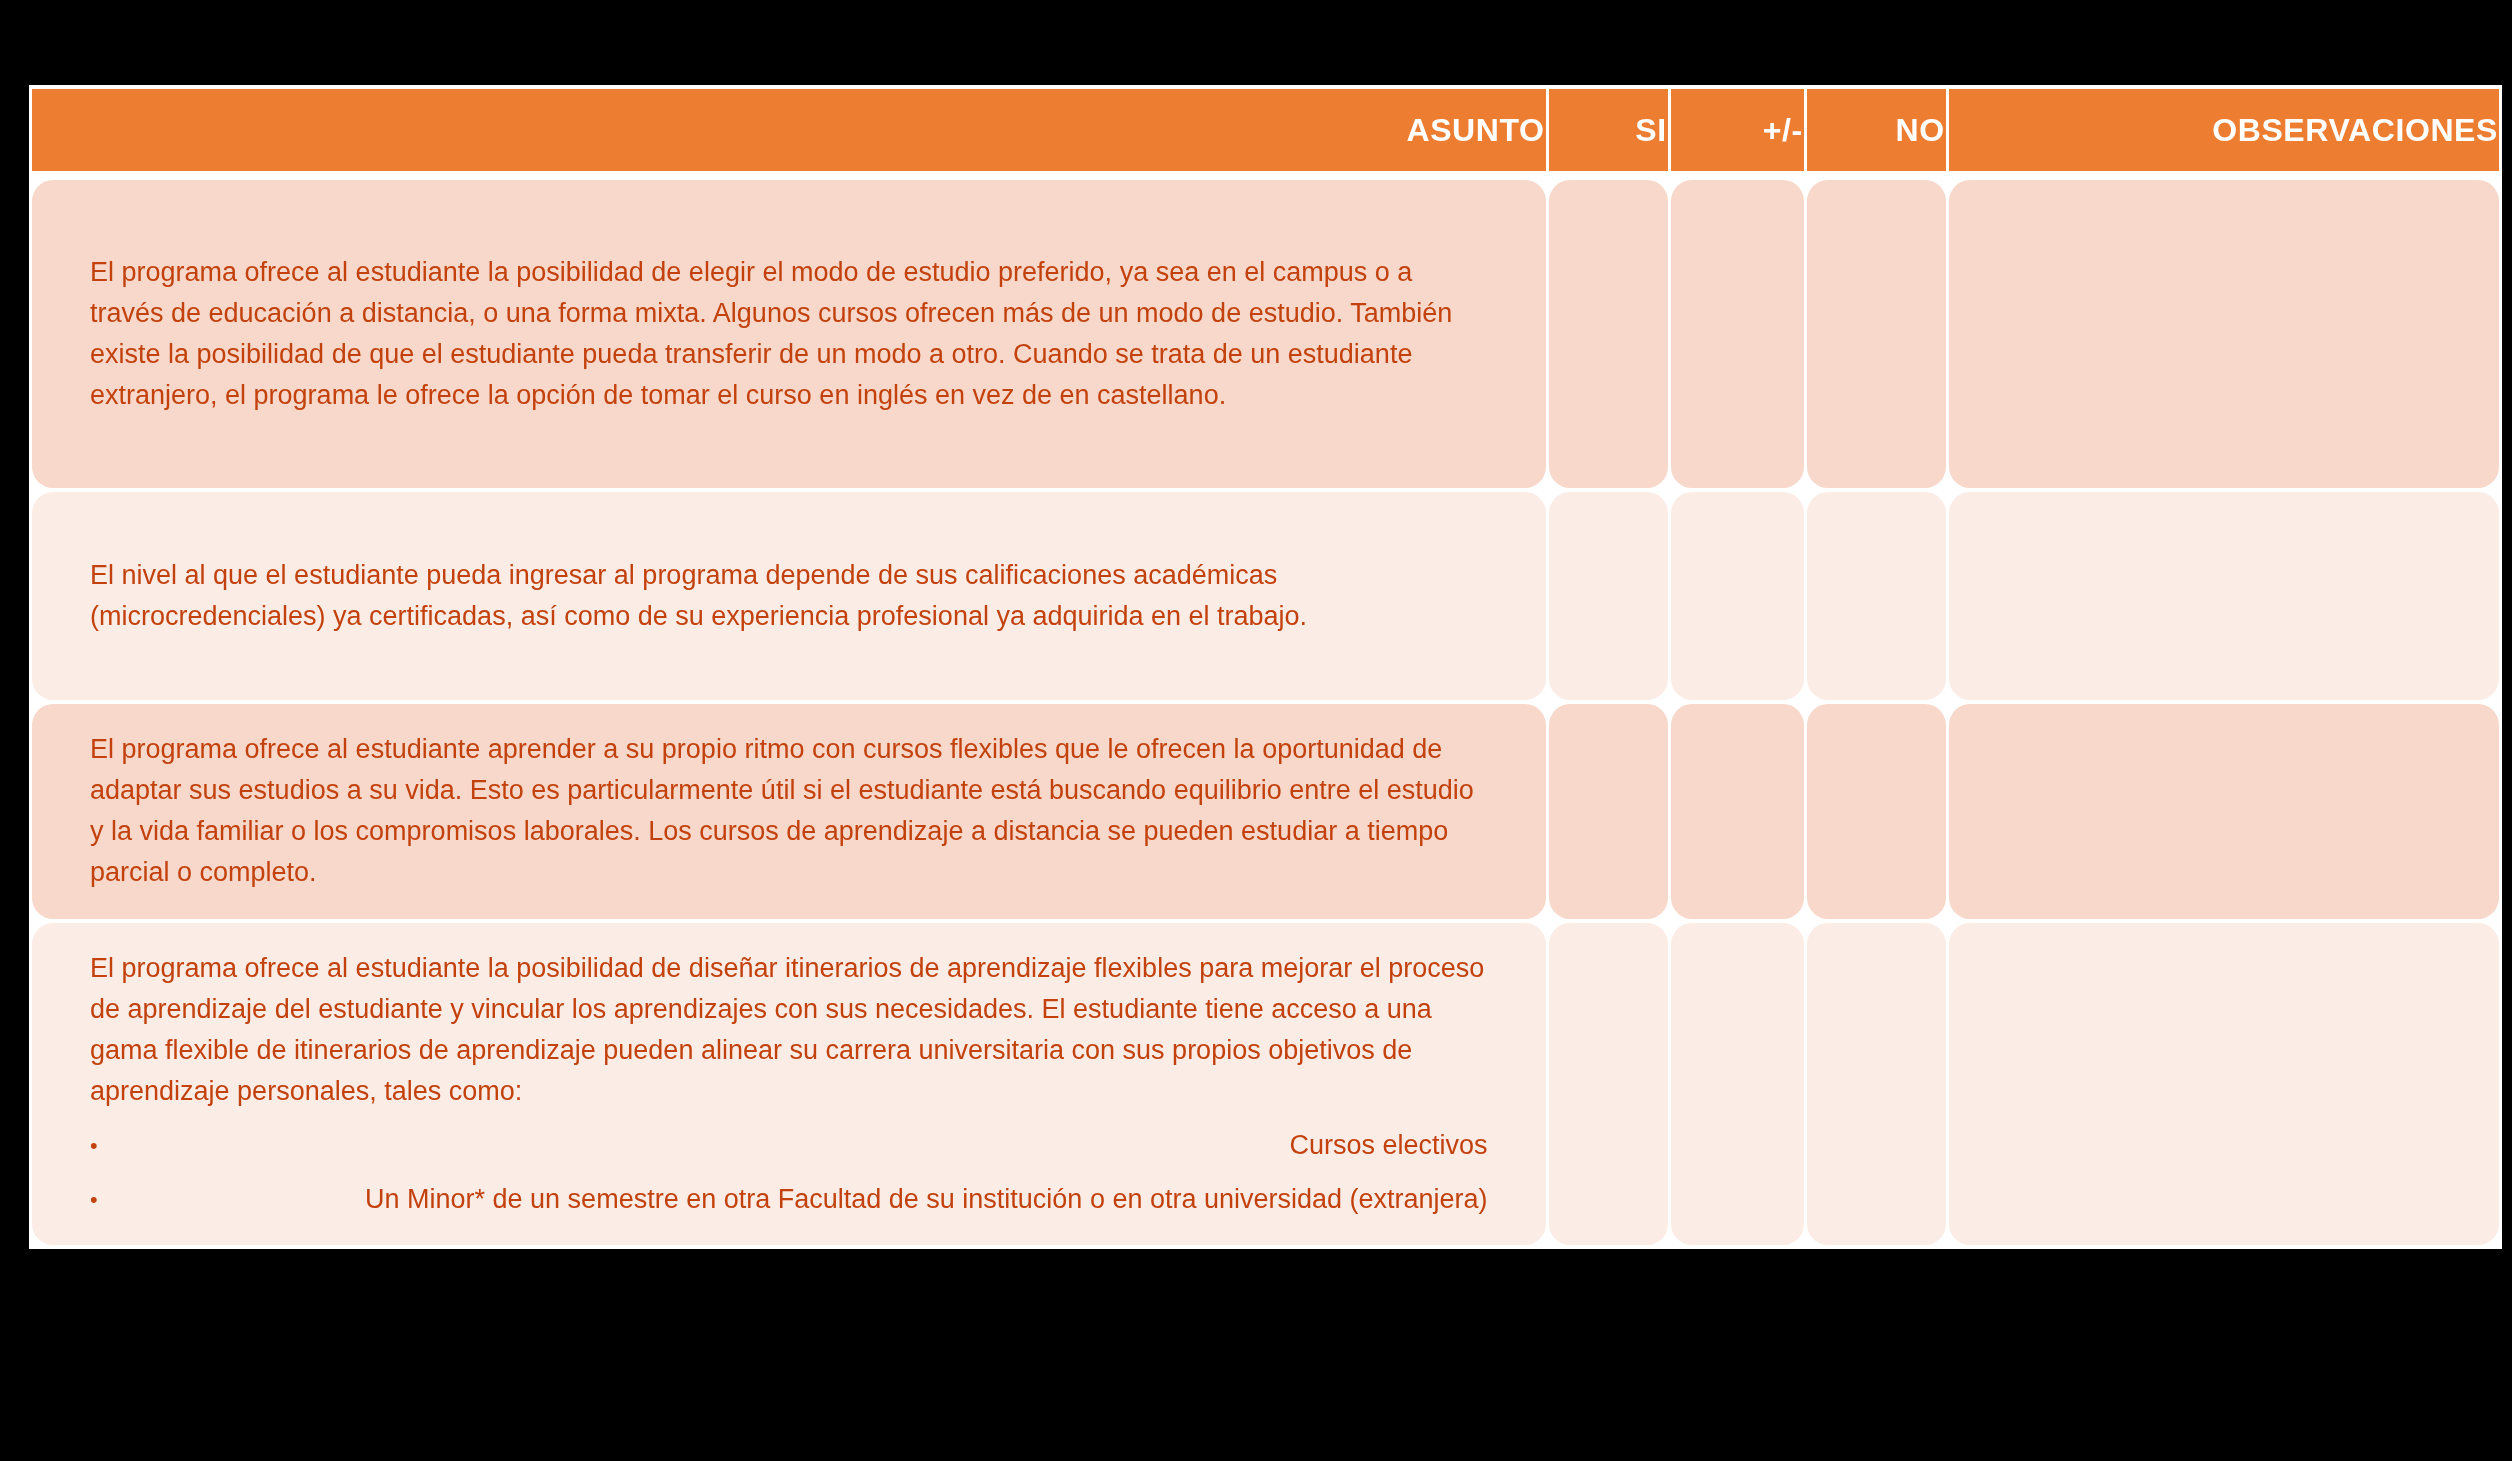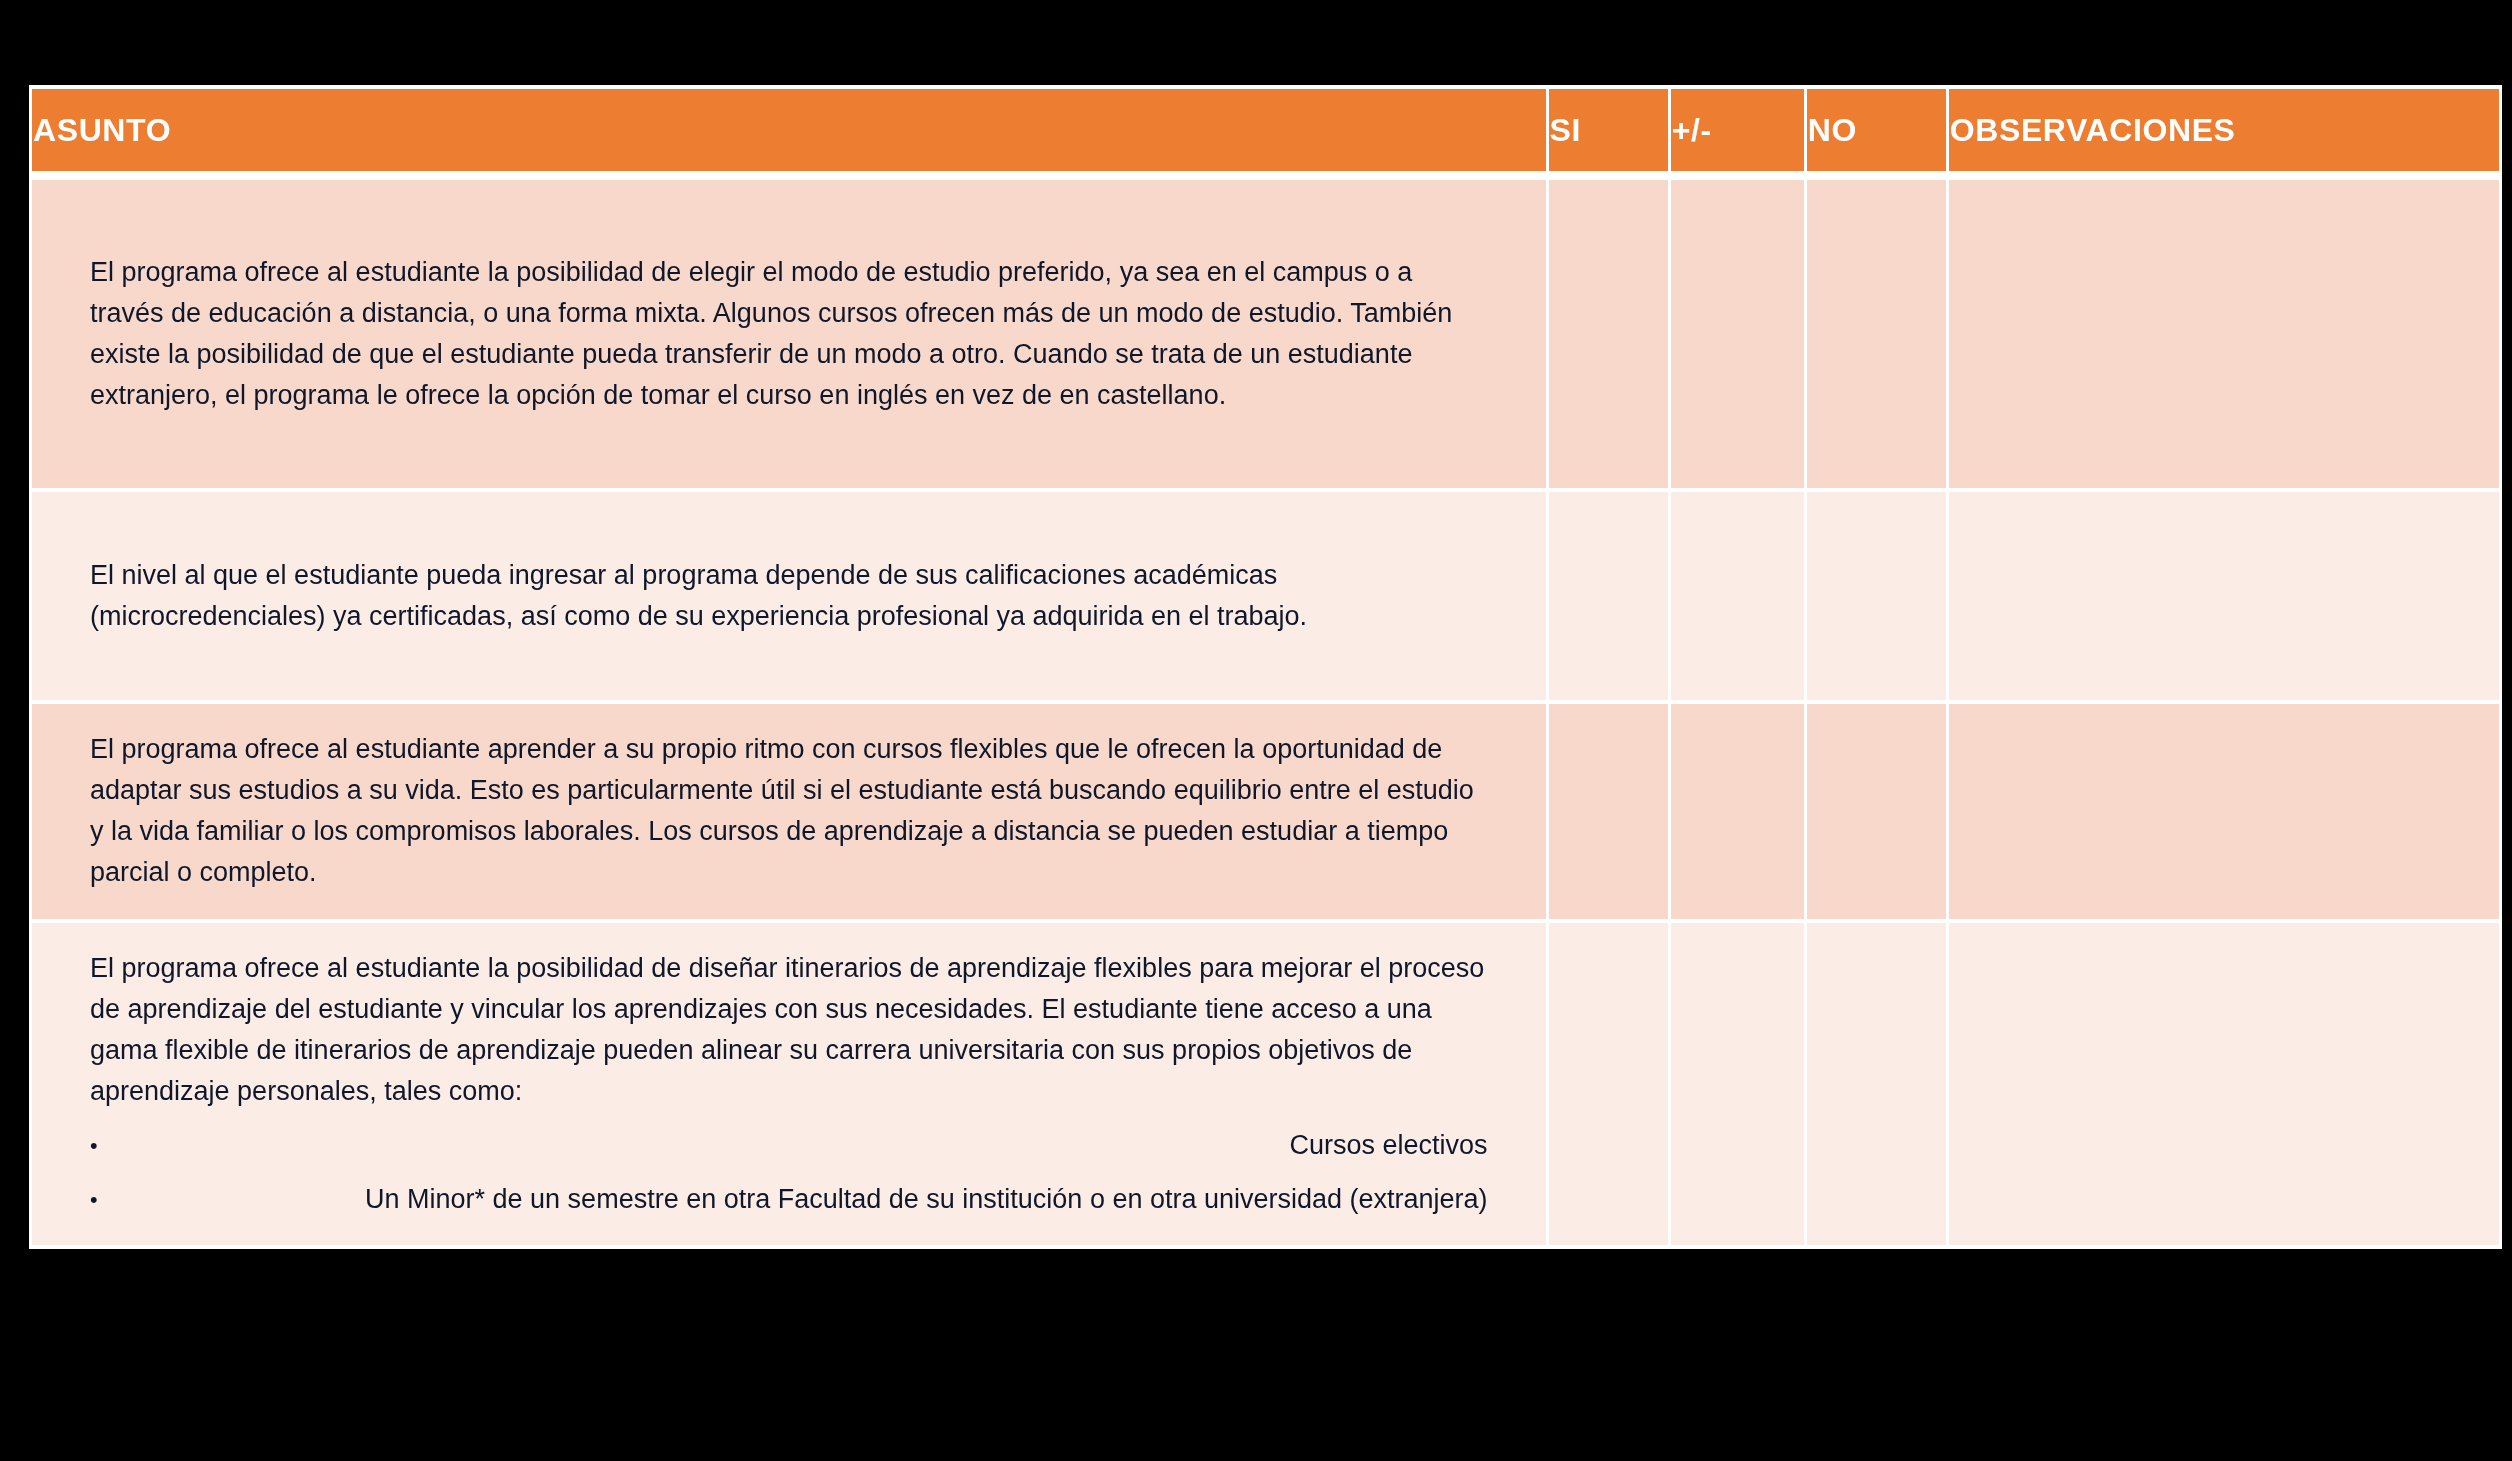--- a/index.html
+++ b/index.html
@@ -34,30 +34,31 @@
     margin: 0;
     vertical-align: middle;
     overflow: hidden;
   }
 
   thead th {
     background: #ED7D31;
     color: #ffffff;
     font-size: 32px;
     font-weight: bold;
-    text-align: left;
+    text-align: right;
     height: 80px;
     border-bottom: 5.1px solid #ffffff;
     letter-spacing: 0.6px;
   }
 
   tbody td {
-    color: #0f172a;
+    color: #c2410c;
     font-size: 27px;
     line-height: 41px;
+    border-radius: 21px;
   }
 
   tbody tr.band-dark td  { background: #F8D8CA; }
   tbody tr.band-light td { background: #FBECE6; }
 
   td.asunto-cell {
     padding: 25.4px 58px;
     text-align: left;
   }
 

